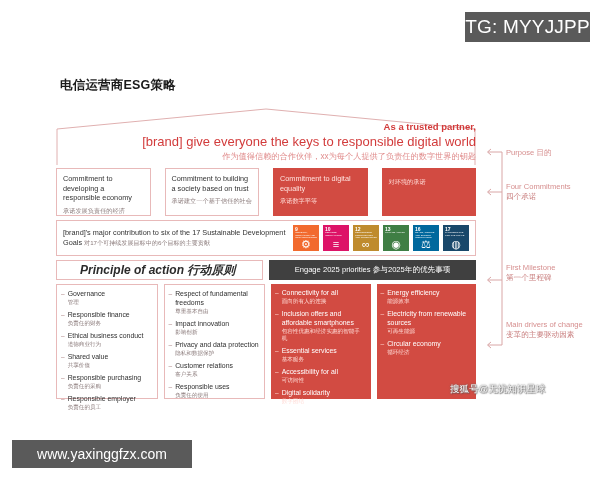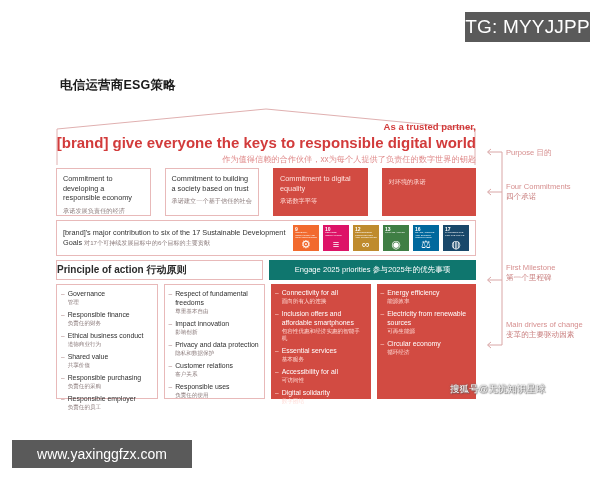--- a/index.html
+++ b/index.html
@@ -64,21 +64,21 @@
   }
   #roof-svg { position:absolute; left:0; top:0; }
   #purpose-text {
     position: absolute;
     left: 0; top: 12px;
     width: 420px;
     text-align: right;
     line-height: 1.38;
   }
   .purpose-l1 { font-size: 9.5px; font-weight: bold; color: #d23b3b; }
-  .purpose-l2 { font-size: 15px; font-weight: bold; color: #d23b3b; }
+  .purpose-l2 { font-size: 13px; font-weight: normal; color: #d23b3b; }
   .purpose-cn { font-size: 8.2px; color: #e08b8b; }
 
   
   #commitments {
     position: absolute;
     left: 0; top: 60px;
     width: 420px; height: 48px;
     display: flex;
     gap: 14px;
   }
@@ -155,26 +155,26 @@
     position: absolute;
     left: 0; top: 152px;
     width: 420px; height: 20px;
     display: flex; gap: 6px;
   }
   #principle-box {
     width: 207px;
     background: #ffffff;
     border: 1px solid #e8b9b9;
     display: flex; align-items: center;
-    padding-left: 0;
-    font-size: 10px; font-weight: bold; color: #2b2b2b;
+    padding-left: 23px;
+    font-size: 12px; font-weight: bold; color: #2b2b2b; font-style: italic;
   }
   #engage-box {
     flex: 1;
-    background: #0f766e;
+    background: #404040;
     display: flex; align-items: center; justify-content: center;
     font-size: 7.6px; color: #ffffff;
   }
 
   
   #drivers {
     position: absolute;
     left: 0; top: 176px;
     width: 420px; height: 115px;
     display: flex; gap: 6px;

